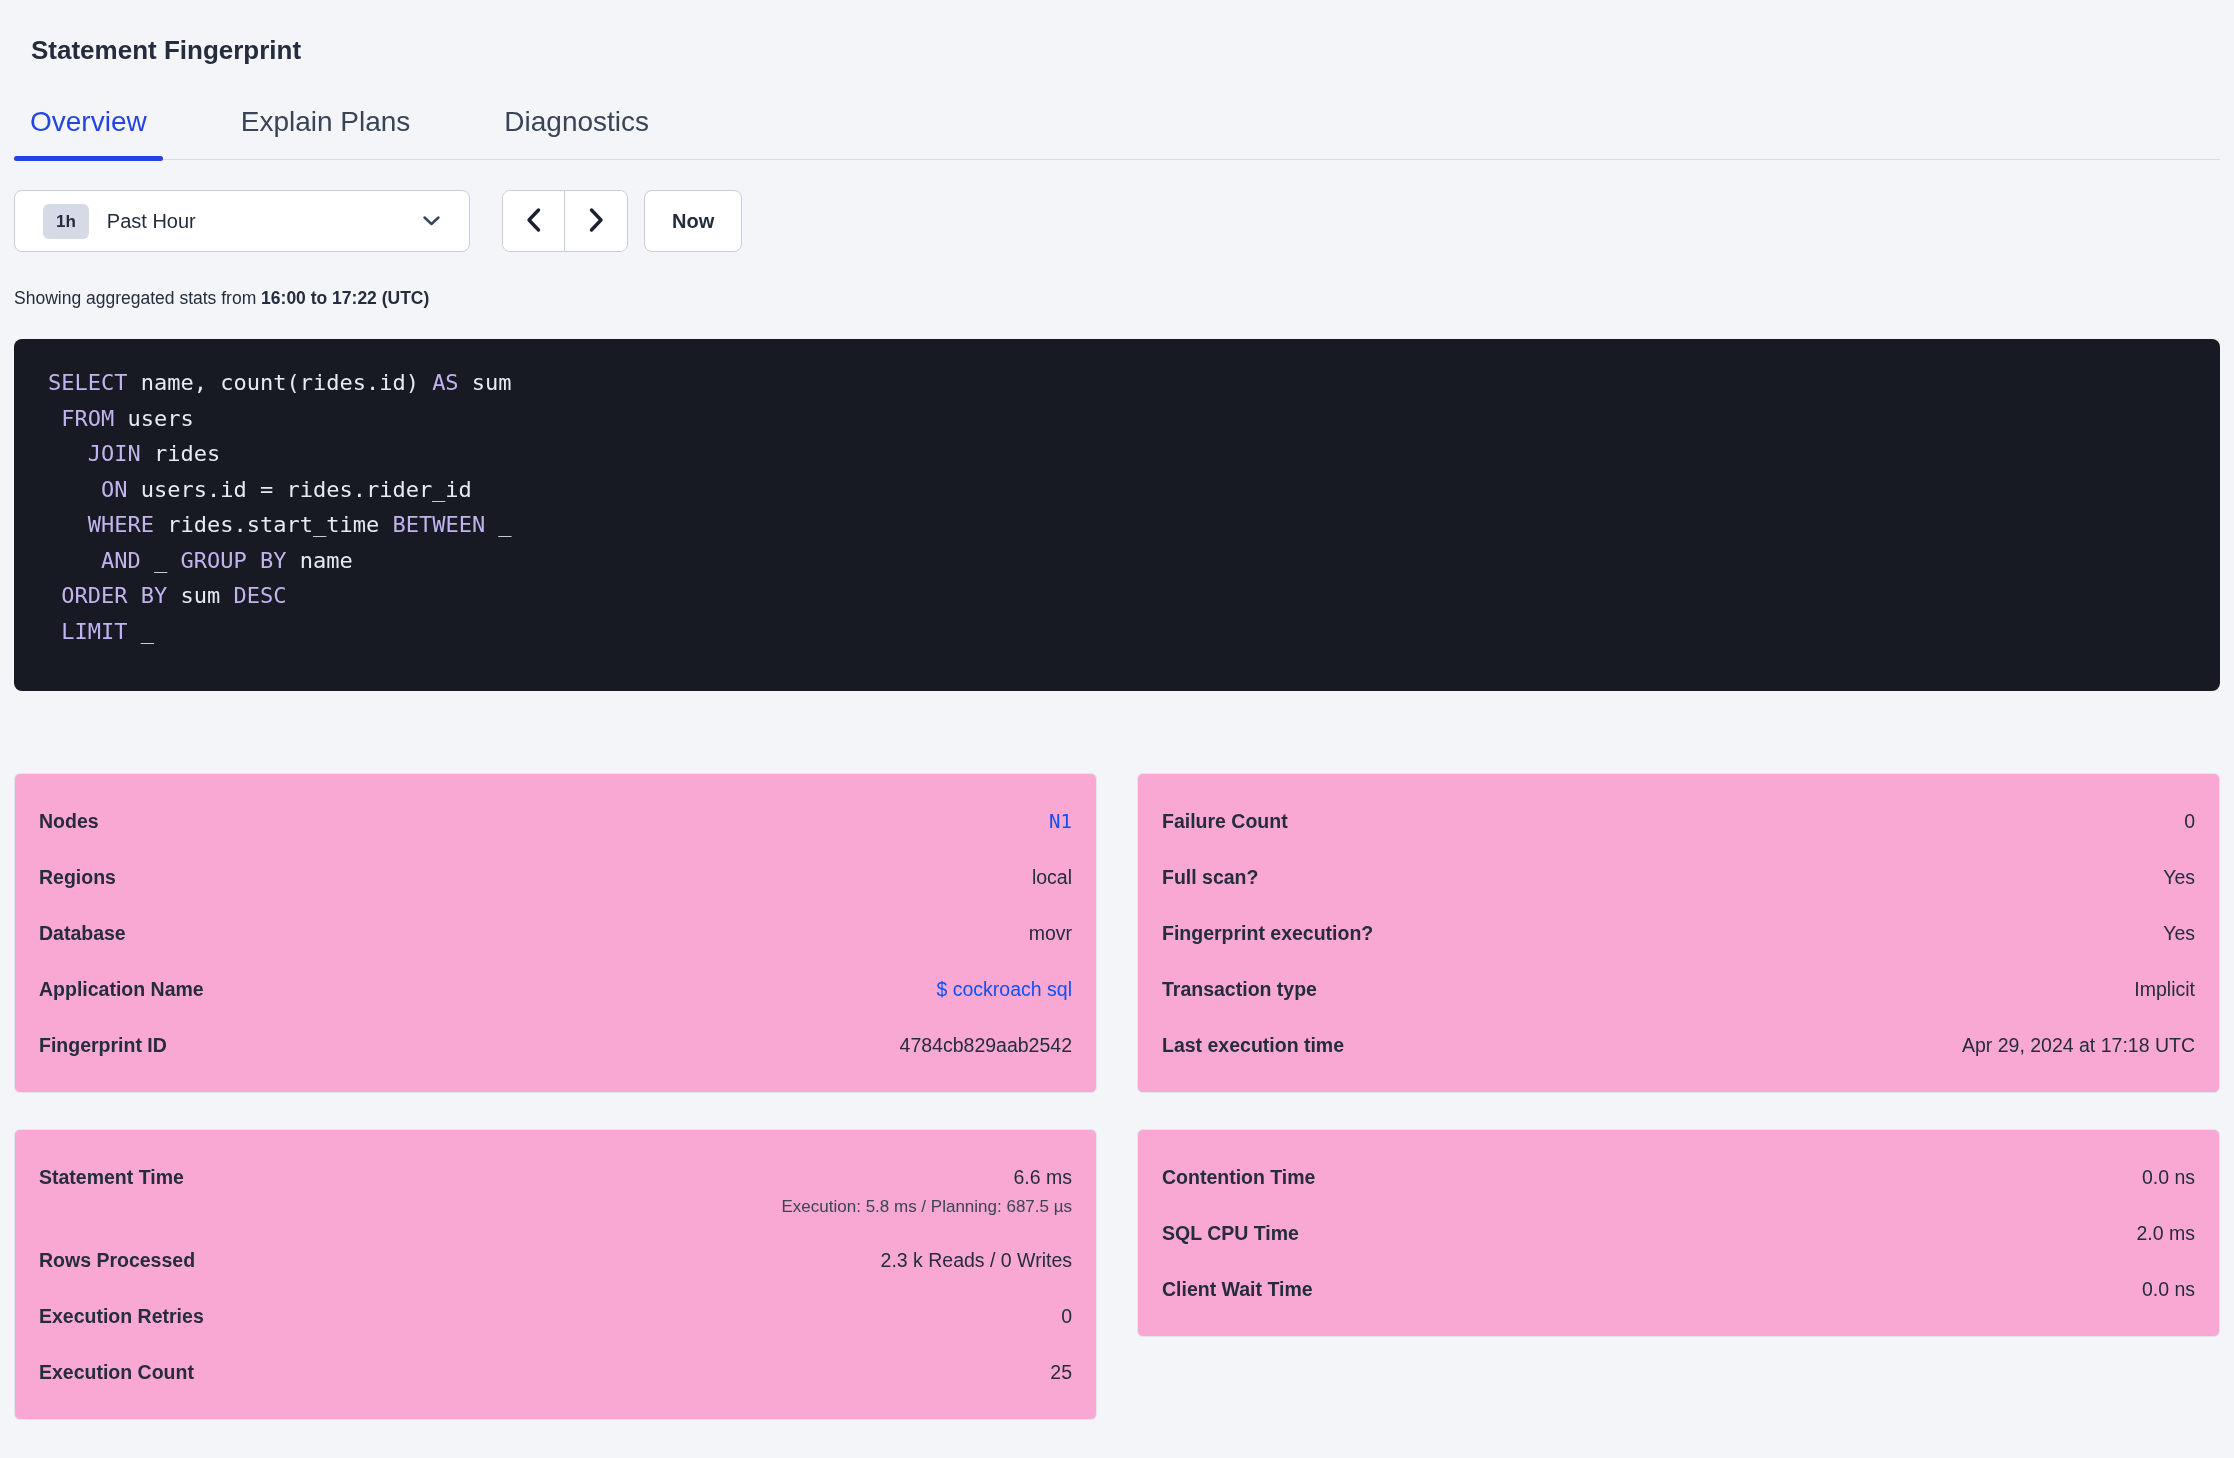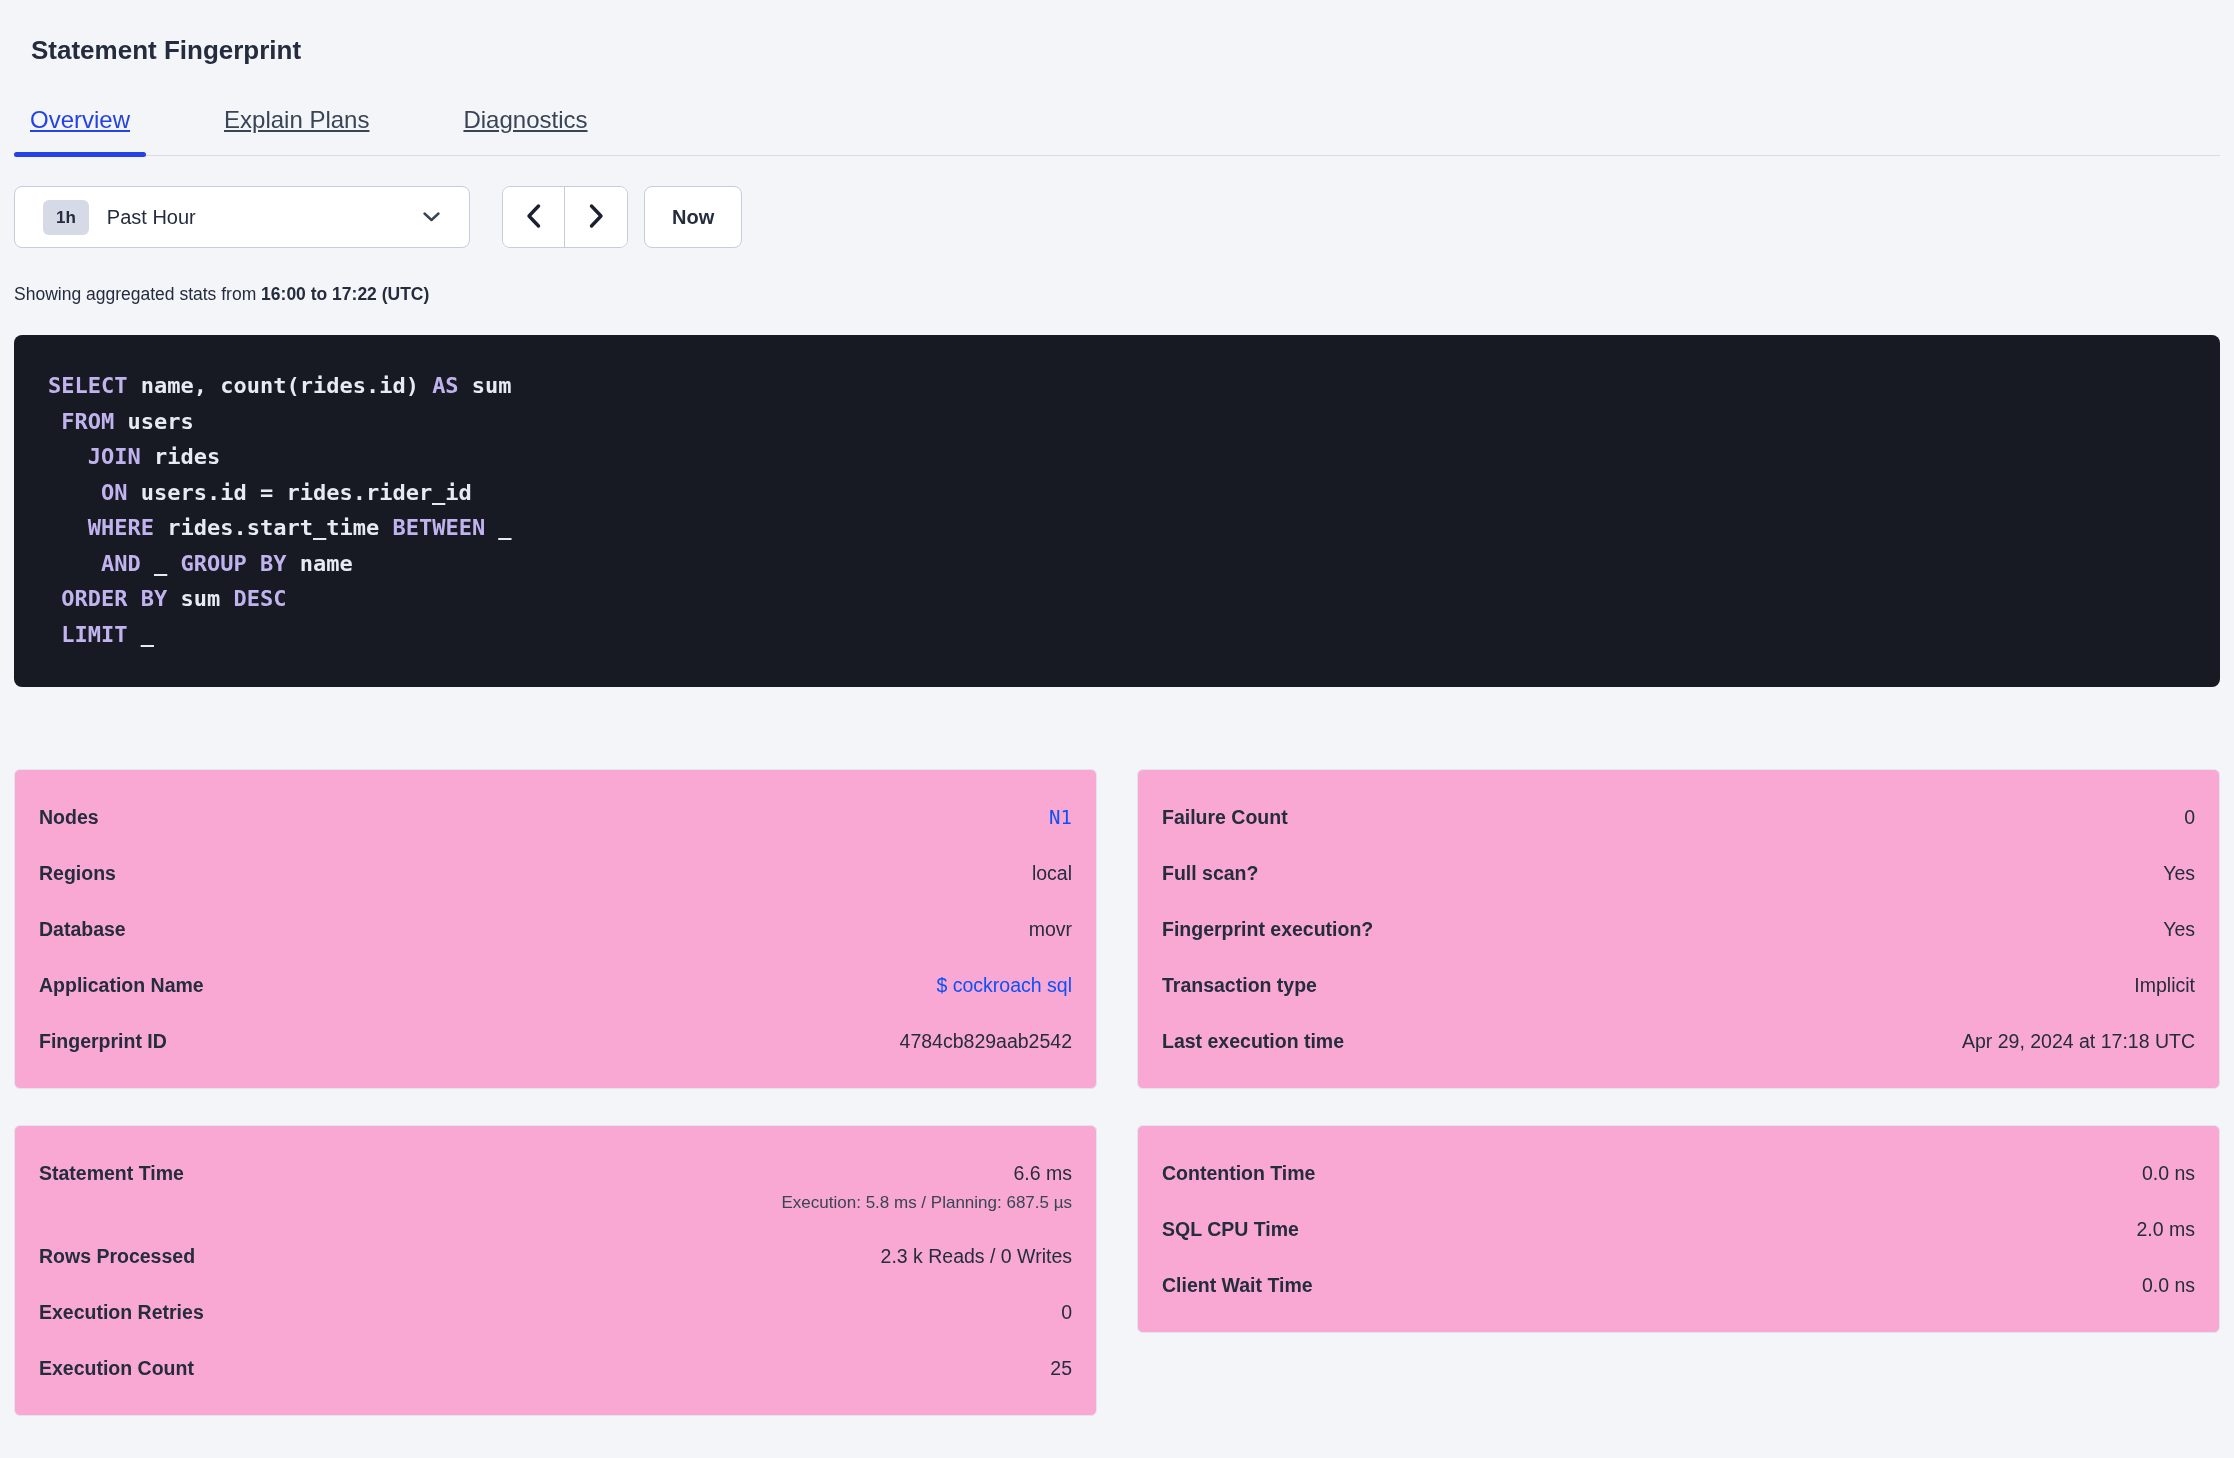--- a/index.html
+++ b/index.html
@@ -24,21 +24,21 @@
     color:var(--ink);
   }
   .page{padding:18px 14px 0 14px;}
 
   .page-title{font-size:26px;font-weight:700;color:var(--ink);margin:17px;line-height:1.2;}
 
   
   .tabs{display:flex;margin-top:40px;border-bottom:1px solid #d9dce5;}
   .tab{
     position:relative;padding:0 16px 21px 16px;margin-right:62px;
-    font-size:24px;color:var(--ink-soft);cursor:pointer;text-decoration:underline;
+    font-size:28px;color:var(--ink-soft);cursor:pointer;
   }
   .tab.active{color:var(--tab-blue);}
   .tab.active::after{
     content:"";position:absolute;left:0;right:0;bottom:-2px;height:5px;
     background:var(--tab-blue);border-radius:3px;
   }
 
   
   .time-row{display:flex;align-items:center;margin-top:30px;}
   .time-dropdown{
@@ -66,22 +66,22 @@
     font-family:inherit;font-size:20px;font-weight:600;color:var(--ink);cursor:pointer;
   }
 
   
   .stats-line{margin-top:36px;font-size:17.5px;color:var(--ink);}
   .stats-line .bold{font-weight:700;}
 
   
   .sql-box{
     margin-top:30px;background:var(--code-bg);border-radius:8px;
-    padding:33px 34px;height:352px;
-    font-family:"DejaVu Sans Mono",monospace;font-weight:700;
+    padding:26px 34px;height:352px;
+    font-family:"DejaVu Sans Mono",monospace;font-weight:400;
     font-size:22px;line-height:35.5px;color:var(--code-plain);
     white-space:pre;
   }
   .sql-box .kw{color:var(--code-kw);}
 
   
   .cards-grid{
     margin-top:82px;display:grid;grid-template-columns:1fr 1fr;
     column-gap:40px;row-gap:36px;align-items:start;
   }

